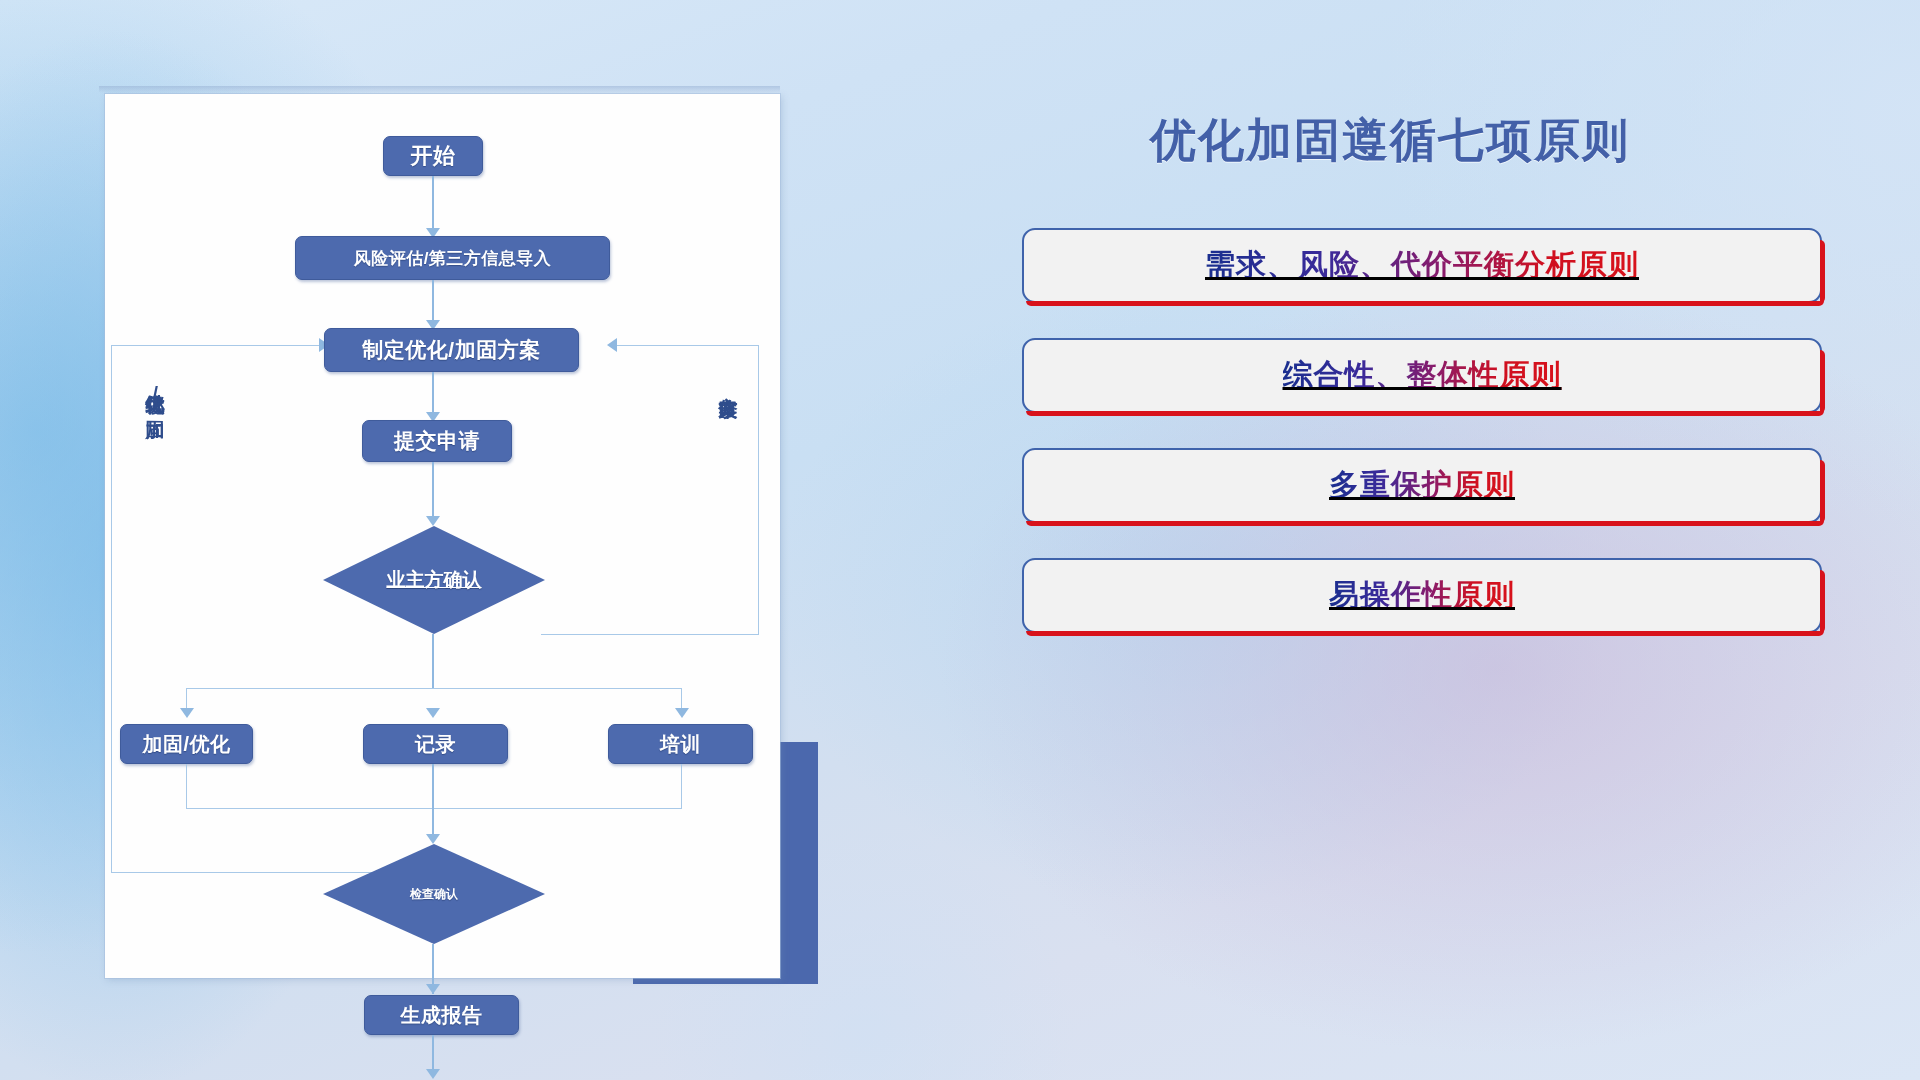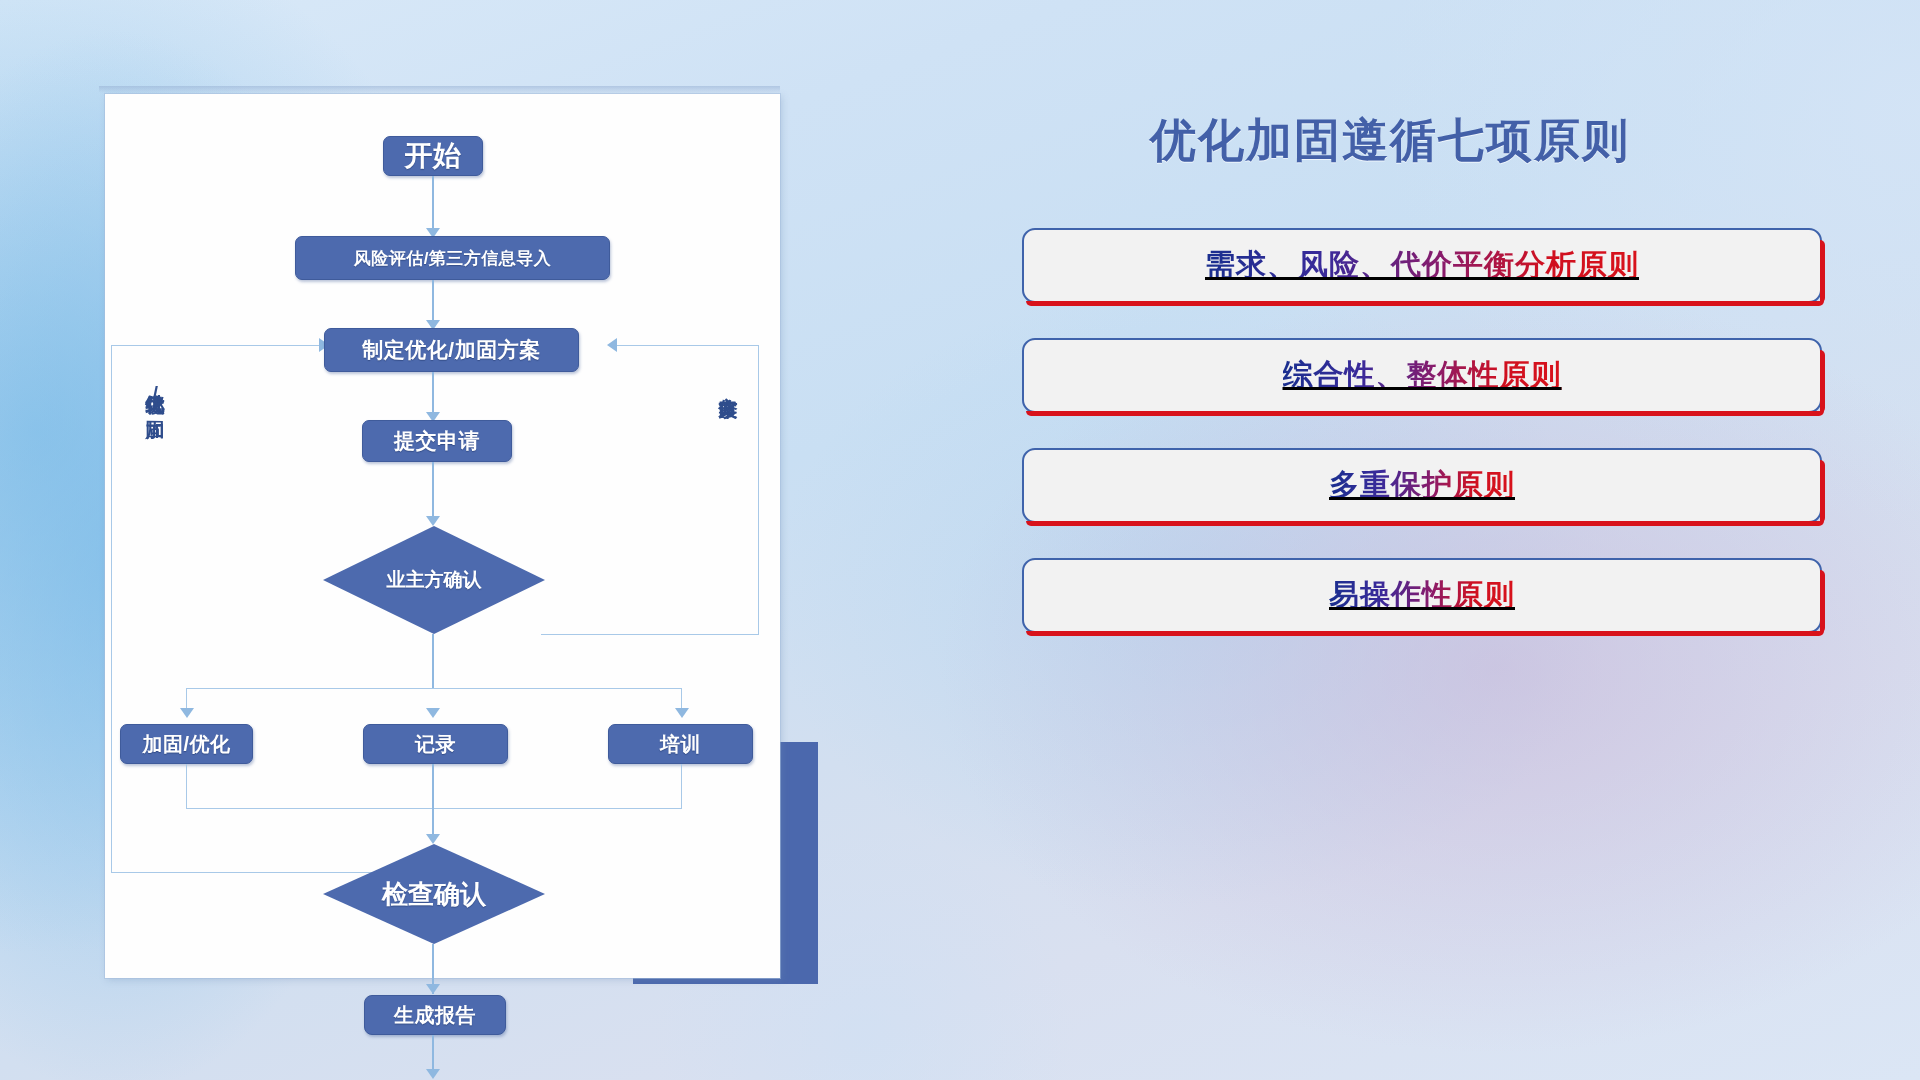--- a/index.html
+++ b/index.html
@@ -138,37 +138,37 @@
     <div class="arw arw-r" style="left:214px;top:244px;"></div>
 
     <div class="ln lnv ln-pale" style="left:653px;top:251px;width:1px;height:289px;"></div>
     <div class="ln lnh ln-pale" style="left:512px;top:251px;width:142px;height:1px;"></div>
     <div class="ln lnh ln-pale" style="left:436px;top:540px;width:218px;height:1px;"></div>
     <div class="arw arw-l" style="left:502px;top:244px;"></div>
 
     <div class="vlabel" style="left:40px;top:284px;">继续优化/加固</div>
     <div class="vlabel" style="left:613px;top:288px;">方案修改</div>
 
-    <div class="node" style="left:278px;top:42px;width:100px;height:40px;font-size:28px;">开始</div>
+    <div class="node" style="left:278px;top:42px;width:100px;height:40px;font-size:22px;">开始</div>
     <div class="ln lnv" style="left:327px;top:82px;height:60px;"></div>
     <div class="arw arw-d" style="left:321px;top:134px;"></div>
 
     <div class="node" style="left:190px;top:142px;width:315px;height:44px;font-size:17px;">风险评估/第三方信息导入</div>
     <div class="ln lnv" style="left:327px;top:186px;height:48px;"></div>
     <div class="arw arw-d" style="left:321px;top:226px;"></div>
 
     <div class="node" style="left:219px;top:234px;width:255px;height:44px;font-size:21px;">制定优化/加固方案</div>
     <div class="ln lnv" style="left:327px;top:278px;height:48px;"></div>
     <div class="arw arw-d" style="left:321px;top:318px;"></div>
 
     <div class="node" style="left:257px;top:326px;width:150px;height:42px;font-size:21px;">提交申请</div>
     <div class="ln lnv" style="left:327px;top:368px;height:62px;"></div>
     <div class="arw arw-d" style="left:321px;top:422px;"></div>
 
-    <div class="diamond" style="left:218px;top:432px;width:222px;height:108px;font-size:19px;">
+    <div class="diamond" style="left:218px;top:432px;width:222px;height:108px;font-size:19px;text-decoration:underline;">
       <div class="dshape"></div>
       <div class="dlabel">业主方确认</div>
     </div>
 
     <div class="ln lnv" style="left:327px;top:540px;height:54px;"></div>
     <div class="ln lnh ln-pale" style="left:81px;top:594px;width:495px;height:1px;"></div>
     <div class="ln lnv ln-pale" style="left:81px;top:594px;width:1px;height:28px;"></div>
     <div class="ln lnv ln-pale" style="left:576px;top:594px;width:1px;height:28px;"></div>
     <div class="arw arw-d" style="left:75px;top:614px;"></div>
     <div class="arw arw-d" style="left:321px;top:614px;"></div>
@@ -177,29 +177,29 @@
     <div class="node" style="left:15px;top:630px;width:133px;height:40px;font-size:20px;">加固/优化</div>
     <div class="node" style="left:258px;top:630px;width:145px;height:40px;font-size:20px;">记录</div>
     <div class="node" style="left:503px;top:630px;width:145px;height:40px;font-size:20px;">培训</div>
 
     <div class="ln lnv ln-pale" style="left:81px;top:670px;width:1px;height:45px;"></div>
     <div class="ln lnv ln-pale" style="left:576px;top:670px;width:1px;height:45px;"></div>
     <div class="ln lnh ln-pale" style="left:81px;top:714px;width:495px;height:1px;"></div>
     <div class="ln lnv" style="left:327px;top:670px;height:78px;"></div>
     <div class="arw arw-d" style="left:321px;top:740px;"></div>
 
-    <div class="diamond" style="left:218px;top:750px;width:222px;height:100px;font-size:26px;">
+    <div class="diamond" style="left:218px;top:750px;width:222px;height:100px;font-size:12px;">
       <div class="dshape"></div>
       <div class="dlabel">检查确认</div>
     </div>
 
     <div class="ln lnv" style="left:327px;top:850px;height:50px;"></div>
     <div class="arw arw-d" style="left:321px;top:890px;"></div>
 
-    <div class="node" style="left:259px;top:901px;width:142px;height:40px;font-size:20px;border-radius:8px;">生成报告</div>
+    <div class="node" style="left:259px;top:901px;width:155px;height:40px;font-size:20px;">生成报告</div>
     <div class="ln lnv" style="left:327px;top:941px;height:42px;"></div>
     <div class="arw arw-d" style="left:321px;top:975px;"></div>
 
   </div>
 </div>
 
 <div id="right-wrap">
   <div id="panel-title">优化加固遵循七项原则</div>
 
   <div id="cards">

